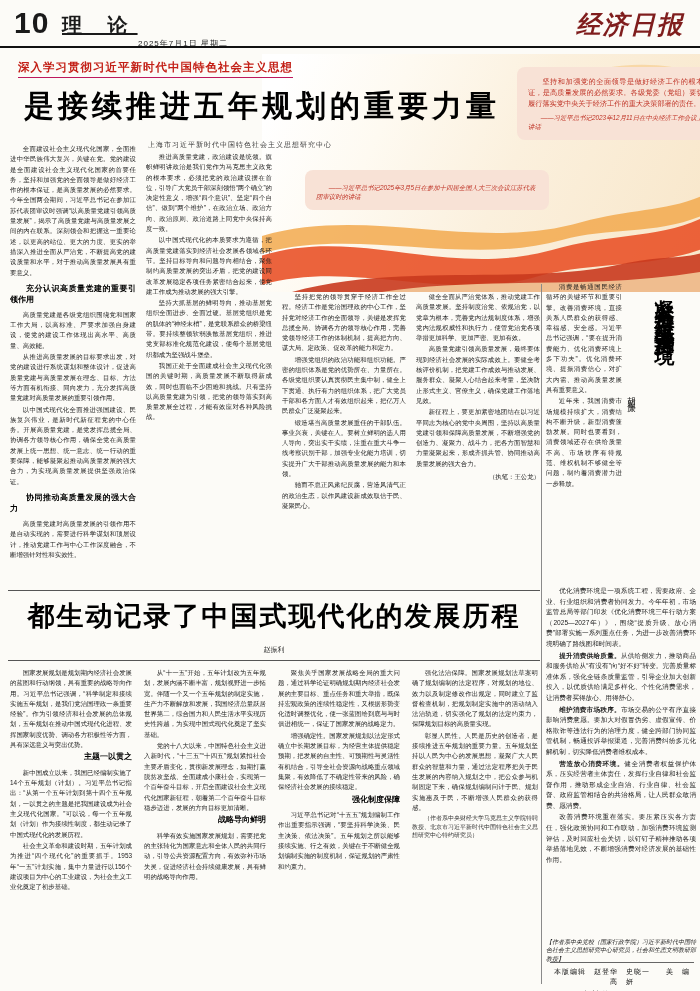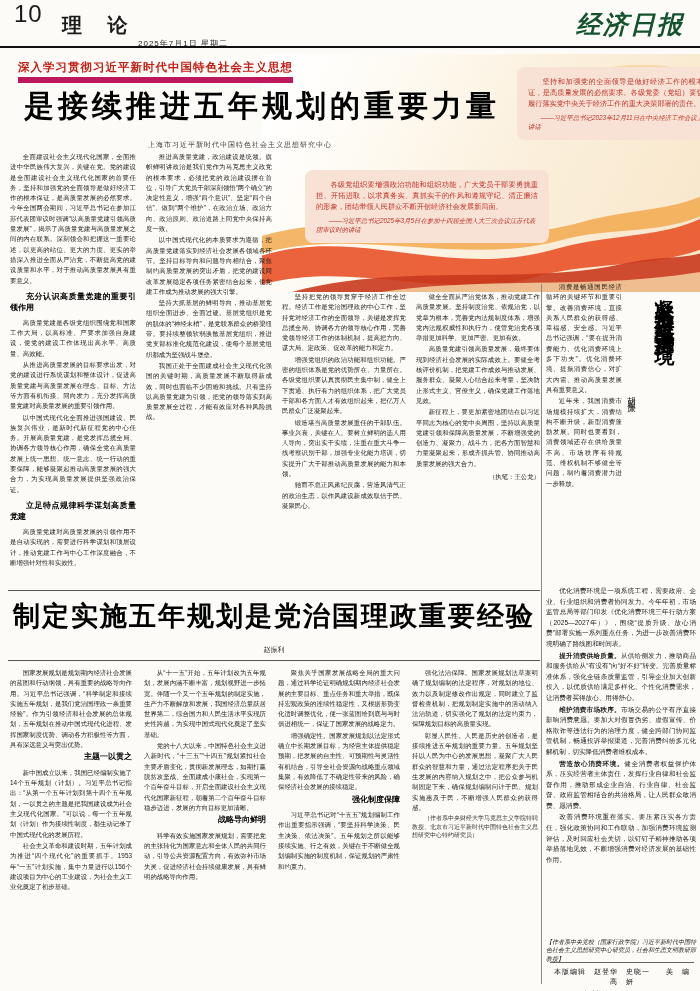--- a/index.html
+++ b/index.html
@@ -2,51 +2,51 @@
 <html><head>
 <meta charset="utf-8">
 <style>
   html,body{margin:0;padding:0;}
   body{background:#e8e8e8;font-family:"Liberation Sans",sans-serif;}
   #page{position:relative;width:700px;height:991px;background:#fcfbf7;margin:0 auto;overflow:hidden;color:#1a1a1a;}
 
   
   .hdr{position:absolute;left:0;top:0;width:700px;height:46px;}
   .hdr-rule{position:absolute;left:0;top:46px;width:700px;height:2px;background:#111;}
-  .pageno{position:absolute;left:14px;top:0;font-size:24px;font-weight:400;letter-spacing:1px;}
-  .section{position:absolute;left:62px;top:12px;font-size:20px;font-weight:800;letter-spacing:10px;}
+  .pageno{position:absolute;left:14px;top:6px;font-size:30px;font-weight:700;letter-spacing:1px;}
+  .section{position:absolute;left:62px;top:12px;font-size:20px;font-weight:800;letter-spacing:10px;text-decoration:underline;}
   .dateline{position:absolute;left:138px;top:38px;font-size:8px;color:#222;letter-spacing:1px;}
-  .masthead{position:absolute;right:16px;top:8px;font-family:"DejaVu Serif",serif;font-style:italic;font-weight:900;font-size:25px;letter-spacing:2px;color:#14532d;}
+  .masthead{position:absolute;right:16px;top:8px;font-family:"DejaVu Serif",serif;font-style:italic;font-weight:900;font-size:25px;letter-spacing:2px;color:#7f1d1d;}
 
   
   .art{position:absolute;left:262px;top:54px;width:438px;height:238px;
        background:linear-gradient(115deg,#ffffff 6%,#fefaf1 28%,#fbf0dd 55%,#f8e6c9 100%);}
   .art svg{position:absolute;left:0;top:0;}
 
   
-  .eyebrow{position:absolute;left:18px;top:60px;z-index:3;color:#c32017;font-weight:700;font-size:11.5px;letter-spacing:1px;border-bottom:6px solid #be185d;padding-bottom:2px;}
+  .eyebrow{position:absolute;left:18px;top:60px;z-index:3;color:#c32017;font-weight:700;font-size:11.5px;letter-spacing:1px;border-bottom:1px solid #be185d;padding-bottom:2px;}
   .lead-title{position:absolute;left:24px;top:86px;width:460px;z-index:3;font-size:30px;font-weight:900;letter-spacing:4px;color:#000;white-space:nowrap;}
   .lead-byline{position:absolute;left:40px;top:140px;width:400px;z-index:3;text-align:center;font-size:7px;color:#3a3a3a;letter-spacing:1px;}
 
   
   .qbox{position:absolute;z-index:4;background:#f8e2d6;border-radius:8px;padding:9px 11px;box-sizing:border-box;color:#bf3326;margin-left:31px;}
   .qbox .qt{margin:0;font-size:7.2px;line-height:11px;text-align:justify;text-indent:2em;}
   .qbox .qa{margin:4px 0 0;font-size:6.4px;line-height:9px;font-style:italic;text-indent:2em;}
   #qbox1{left:486px;top:67px;width:205px;}
   #qbox2{left:274px;top:170px;width:244px;}
 
   
   .col{position:absolute;overflow:hidden;}
   .col p{margin:0 0 1px;text-indent:2em;font-size:6.4px;line-height:10.3px;text-align:justify;color:#1c1c1c;}
   .col h3{margin:5px 0 4px;font-size:8px;line-height:11.5px;font-weight:800;text-indent:2em;text-align:justify;color:#000;}
   .col p.note{font-size:6px;line-height:8.6px;color:#333;}
   .col p.closing{text-align:right;text-indent:0;margin-top:3px;}
   .bottom-col h3{text-align:right;text-indent:0;margin:0 0 5px;}
 
-  #t-c1{left:10px; top:152px;width:126px;height:434px;}
+  #t-c1{left:10px; top:144px;width:126px;height:434px;}
   #t-c2{left:146px;top:152px;width:126px;height:434px;}
   #t-c3{left:282px;top:292px;width:124px;height:294px;}
   #t-c4{left:416px;top:292px;width:124px;height:294px;}
 
   
   .vrule{position:absolute;left:541px;top:284px;width:1px;height:700px;background:#8a8a8a;}
   .hrule-a{position:absolute;left:8px;top:590px;width:532px;height:1px;background:#555;}
   .hrule-b{position:absolute;left:8px;top:660px;width:532px;height:1px;background:#555;}
 
   
@@ -99,31 +99,30 @@
 
   <div class="eyebrow">深入学习贯彻习近平新时代中国特色社会主义思想</div>
   <div class="lead-title">是接续推进五年规划的重要力量</div>
   <div class="lead-byline">上海市习近平新时代中国特色社会主义思想研究中心</div>
 
   <div class="qbox" id="qbox1">
     <p class="qt">坚持和加强党的全面领导是做好经济工作的根本保证，是高质量发展的必然要求。各级党委（党组）要切实履行落实党中央关于经济工作的重大决策部署的责任。</p>
     <p class="qa">——习近平总书记2023年12月11日在中央经济工作会议上的讲话</p>
   </div>
   <div class="qbox" id="qbox2">
-    <p class="qt">各级党组织要增强政治功能和组织功能，广大党员干部要勇挑重担、开拓进取，以求真务实、真抓实干的作风和遵规守纪、清正廉洁的形象，团结带领人民群众不断开创经济社会发展新局面。</p>
     <p class="qa">——习近平总书记2025年3月5日在参加十四届全国人大三次会议江苏代表团审议时的讲话</p>
   </div>
 
   <div class="col" id="t-c1">
       <p>全面建设社会主义现代化国家，全面推进中华民族伟大复兴，关键在党。党的建设是全面建设社会主义现代化国家的首要任务，坚持和加强党的全面领导是做好经济工作的根本保证，是高质量发展的必然要求。今年全国两会期间，习近平总书记在参加江苏代表团审议时强调“以高质量党建引领高质量发展”，揭示了高质量党建与高质量发展之间的内在联系。深刻领会和把握这一重要论述，以更高的站位、更大的力度、更实的举措深入推进全面从严治党，不断提高党的建设质量和水平，对于推动高质量发展具有重要意义。</p>
       <h3>充分认识高质量党建的重要引领作用</h3>
       <p>高质量党建是各级党组织围绕党和国家工作大局，以高标准、严要求加强自身建设，使党的建设工作体现出高水平、高质量、高效能。</p>
       <p>从推进高质量发展的目标要求出发，对党的建设进行系统谋划和整体设计，促进高质量党建与高质量发展在理念、目标、方法等方面有机衔接、同向发力，充分发挥高质量党建对高质量发展的重要引领作用。</p>
       <p>以中国式现代化全面推进强国建设、民族复兴伟业，是新时代新征程党的中心任务。开展高质量党建，是党发挥总揽全局、协调各方领导核心作用，确保全党在高质量发展上统一思想、统一意志、统一行动的重要保障，能够凝聚起推动高质量发展的强大合力，为实现高质量发展提供坚强政治保证。</p>
-      <h3>立足特点规律科学谋划高质量党建</h3>
+      <h3>协同推动高质量发展的强大合力</h3>
       <p>高质量党建对高质量发展的引领作用不是自动实现的，需要进行科学谋划和顶层设计，推动党建工作与中心工作深度融合，不断增强针对性和实效性。</p>
     </div>
   <div class="col" id="t-c2">
       <p>推进高质量党建，政治建设是统领。旗帜鲜明讲政治是我们党作为马克思主义政党的根本要求，必须把党的政治建设摆在首位，引导广大党员干部深刻领悟“两个确立”的决定性意义，增强“四个意识”、坚定“四个自信”、做到“两个维护”，在政治立场、政治方向、政治原则、政治道路上同党中央保持高度一致。</p>
       <p>以中国式现代化的本质要求为遵循，把高质量党建落实到经济社会发展各领域各环节。坚持目标导向和问题导向相结合，聚焦制约高质量发展的突出矛盾，把党的建设同改革发展稳定各项任务紧密结合起来，使党建工作成为推动发展的强大引擎。</p>
       <p>坚持大抓基层的鲜明导向，推动基层党组织全面进步、全面过硬。基层党组织是党的肌体的“神经末梢”，是党联系群众的桥梁纽带。要持续整顿软弱涣散基层党组织，推进党支部标准化规范化建设，使每个基层党组织都成为坚强战斗堡垒。</p>
       <p>我国正处于全面建成社会主义现代化强国的关键时期，高质量发展不断取得新成效，同时也面临不少困难和挑战。只有坚持以高质量党建为引领，把党的领导落实到高质量发展全过程，才能有效应对各种风险挑战。</p>
     </div>
   <div class="col" id="t-c3">
       <p>坚持把党的领导贯穿于经济工作全过程。经济工作是党治国理政的中心工作，坚持党对经济工作的全面领导，关键是发挥党总揽全局、协调各方的领导核心作用，完善党领导经济工作的体制机制，提高把方向、谋大局、定政策、促改革的能力和定力。</p>
@@ -135,21 +134,21 @@
       <p>健全全面从严治党体系，推动党建工作高质量发展。坚持制度治党、依规治党，以党章为根本，完善党内法规制度体系，增强党内法规权威性和执行力，使管党治党各项举措更加科学、更加严密、更加有效。</p>
       <p>高质量党建引领高质量发展，最终要体现到经济社会发展的实际成效上。要健全考核评价机制，把党建工作成效与推动发展、服务群众、凝聚人心结合起来考量，坚决防止形式主义、官僚主义，确保党建工作落地见效。</p>
       <p>新征程上，要更加紧密地团结在以习近平同志为核心的党中央周围，坚持以高质量党建引领和保障高质量发展，不断增强党的创造力、凝聚力、战斗力，把各方面智慧和力量凝聚起来，形成齐抓共管、协同推动高质量发展的强大合力。</p>
       <p class="closing">（执笔：王公龙）</p>
     </div>
 
   <div class="vrule"></div>
   <div class="hrule-a"></div>
   <div class="hrule-b"></div>
 
-  <div class="bottom-title">制定实施五年规划是党治国理政重要经验</div>
+  <div class="bottom-title">都生动记录了中国式现代化的发展历程</div>
   <div class="bottom-byline">赵振利</div>
   <div class="col bottom-col" id="b-c1">
       <p>国家发展规划是规划期内经济社会发展的蓝图和行动纲领，具有重要的战略导向作用。习近平总书记强调，“科学制定和接续实施五年规划，是我们党治国理政一条重要经验”。作为引领经济和社会发展的总体规划，五年规划在推动中国式现代化进程、发挥国家制度优势、调动各方积极性等方面，具有深远意义与突出优势。</p>
       <h3>主题一以贯之</h3>
       <p>新中国成立以来，我国已经编制实施了14个五年规划（计划）。习近平总书记指出：“从第一个五年计划到第十四个五年规划，一以贯之的主题是把我国建设成为社会主义现代化国家。”可以说，每一个五年规划（计划）作为接续性制度，都生动记录了中国式现代化的发展历程。</p>
       <p>社会主义革命和建设时期，五年计划成为推进“四个现代化”的重要抓手。1953年“一五”计划实施，集中力量进行以156个建设项目为中心的工业建设，为社会主义工业化奠定了初步基础。</p>
     </div>
   <div class="col bottom-col" id="b-c2">
       <p>从“十一五”开始，五年计划改为五年规划，发展内涵不断丰富，规划视野进一步拓宽。伴随一个又一个五年规划的制定实施，生产力不断解放和发展，我国经济总量跃居世界第二，综合国力和人民生活水平实现历史性跨越，为实现中国式现代化奠定了坚实基础。</p>
       <p>党的十八大以来，中国特色社会主义进入新时代，“十三五”“十四五”规划紧扣社会主要矛盾变化，贯彻新发展理念，如期打赢脱贫攻坚战、全面建成小康社会，实现第一个百年奋斗目标，开启全面建设社会主义现代化国家新征程，朝着第二个百年奋斗目标稳步迈进，发展的方向目标更加清晰。</p>

